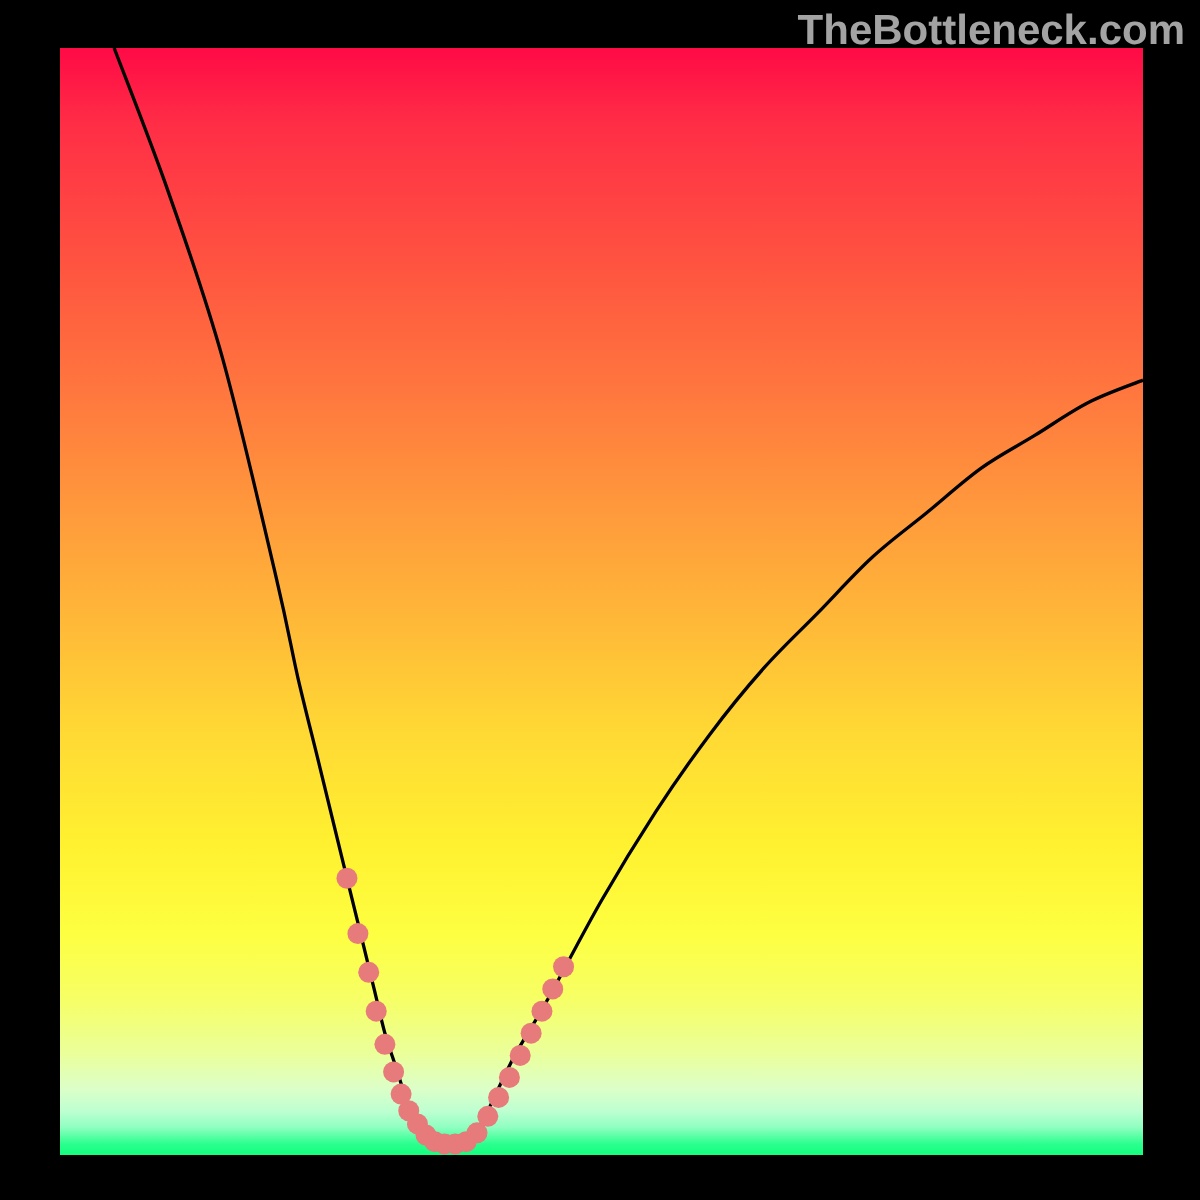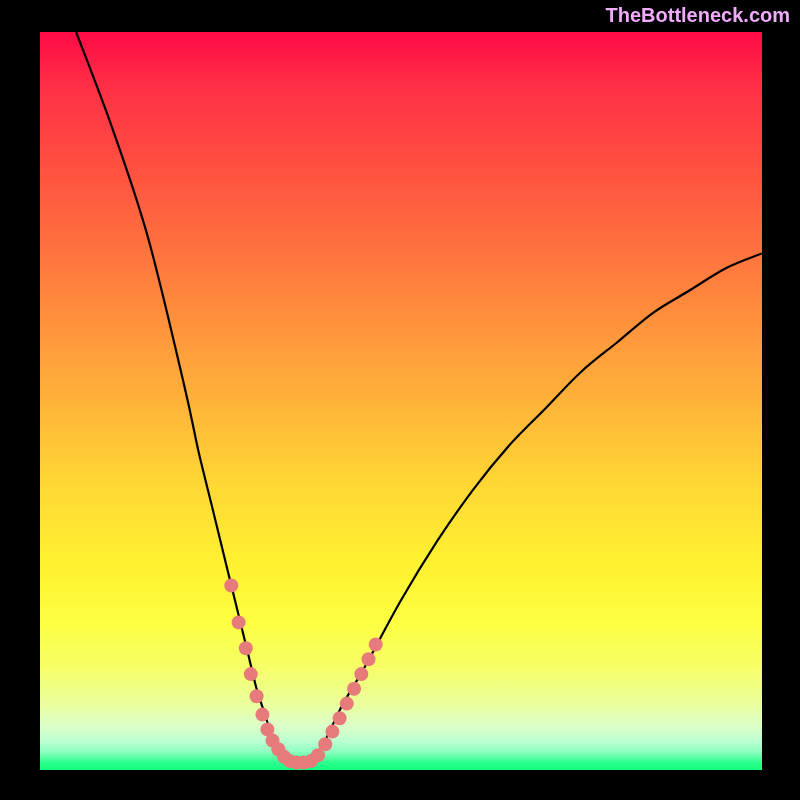--- a/index.html
+++ b/index.html
@@ -13,22 +13,22 @@
   .frame {
     width: 800px;
     height: 800px;
     background: #000;
     position: relative;
   }
   .watermark {
     position: absolute;
     top: 4px;
     right: 10px;
-    color: #f0abfc;
-    font-size: 20px;
+    color: #a3a3a3;
+    font-size: 28px;
     font-weight: bold;
     z-index: 10;
   }
   .plot-area {
     position: absolute;
     left: 40px;
     top: 32px;
     width: 722px;
     height: 738px;
     overflow: hidden;

